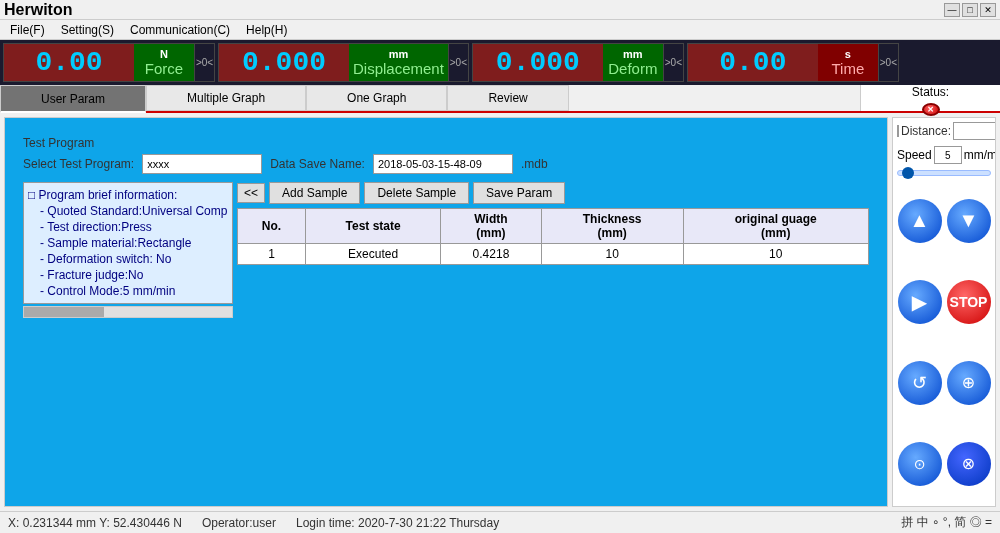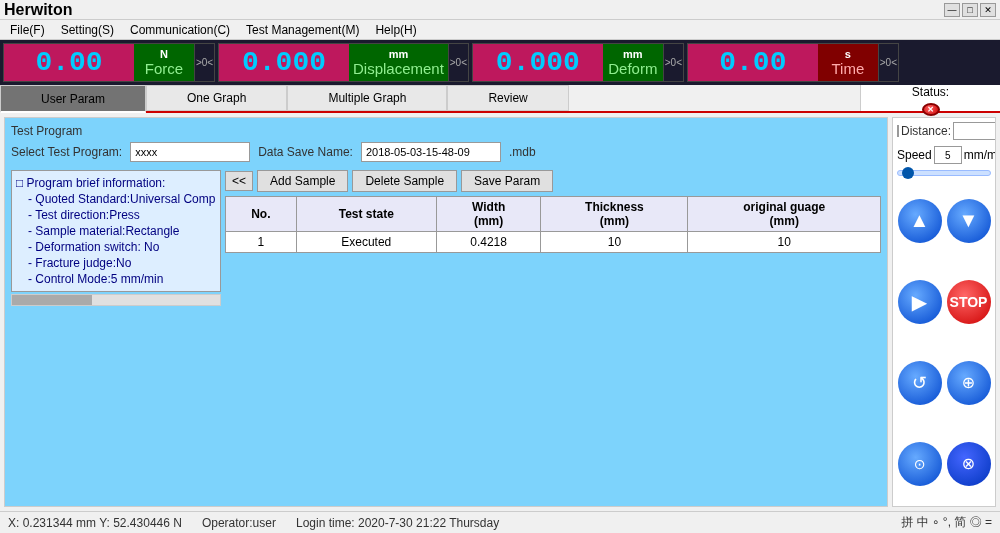--- a/index.html
+++ b/index.html
@@ -40,21 +40,21 @@
       gap: 3px;
     }
     .gauge-panel {
       display: flex;
       background: #1a1a2e;
       border: 1px solid #444;
       height: 39px;
       align-items: stretch;
     }
     .gauge-value-area {
-      background: #be185d;
+      background: #7f1d1d;
       display: flex;
       align-items: center;
       justify-content: center;
       min-width: 130px;
       padding: 0 8px;
     }
     .gauge-value {
       color: #00ccff;
       font-size: 28px;
       font-weight: bold;
@@ -127,22 +127,22 @@
 
     
     .main-layout {
       display: flex;
       height: calc(533px - 20px - 20px - 45px - 28px - 22px);
     }
 
     
     .content-area {
       flex: 1;
-      padding: 6px;
-      background: #7dd3fc;
+      padding: 18px;
+      background: #0ea5e9;
       border: 1px solid #ccc;
       margin: 4px;
       overflow: hidden;
     }
 
     .section-title {
       font-size: 12px;
       margin-bottom: 4px;
       color: #333;
     }
@@ -416,21 +416,20 @@
     <button class="title-btn">—</button>
     <button class="title-btn">□</button>
     <button class="title-btn">✕</button>
   </div>
 </div>
 
 <div class="menu-bar">
   <span class="menu-item">File(F)</span>
   <span class="menu-item">Setting(S)</span>
   <span class="menu-item">Communication(C)</span>
-  <span class="menu-item">Test Management(M)</span>
   <span class="menu-item">Help(H)</span>
 </div>
 
 <div class="gauge-bar">
 
   <div class="gauge-panel">
     <div class="gauge-value-area">
       <span class="gauge-value">0.00</span>
     </div>
     <div class="gauge-label-area">
@@ -469,22 +468,22 @@
     <div class="gauge-label-area">
       <span class="gauge-unit">s</span>
       <span class="gauge-name">Time</span>
     </div>
     <div class="gauge-arrow">&gt;0&lt;</div>
   </div>
 </div>
 
 <div class="nav-tabs">
   <div class="nav-tab active">User Param</div>
+  <div class="nav-tab">Multiple Graph</div>
   <div class="nav-tab">One Graph</div>
-  <div class="nav-tab">Multiple Graph</div>
   <div class="nav-tab">Review</div>
   <div class="nav-status">
     <span>Status:</span>
     <div class="offline-dot"></div>
     <span>Offline</span>
   </div>
 </div>
 
 <div class="main-layout">
 

